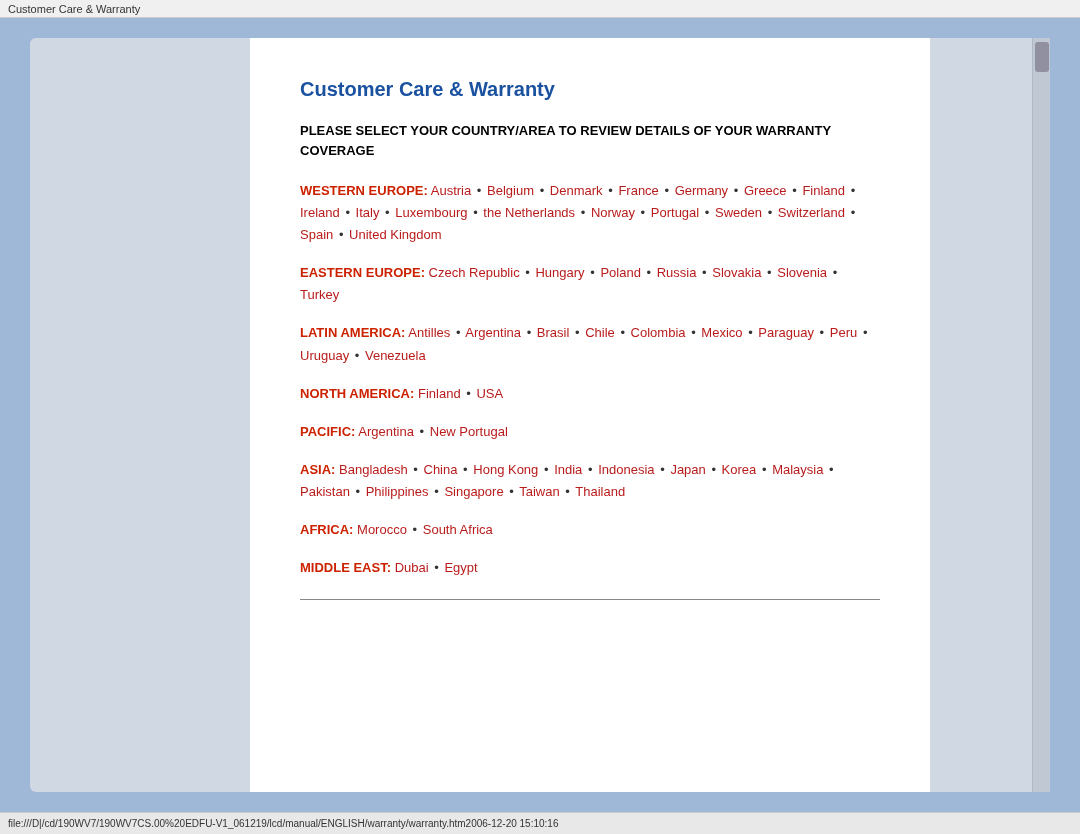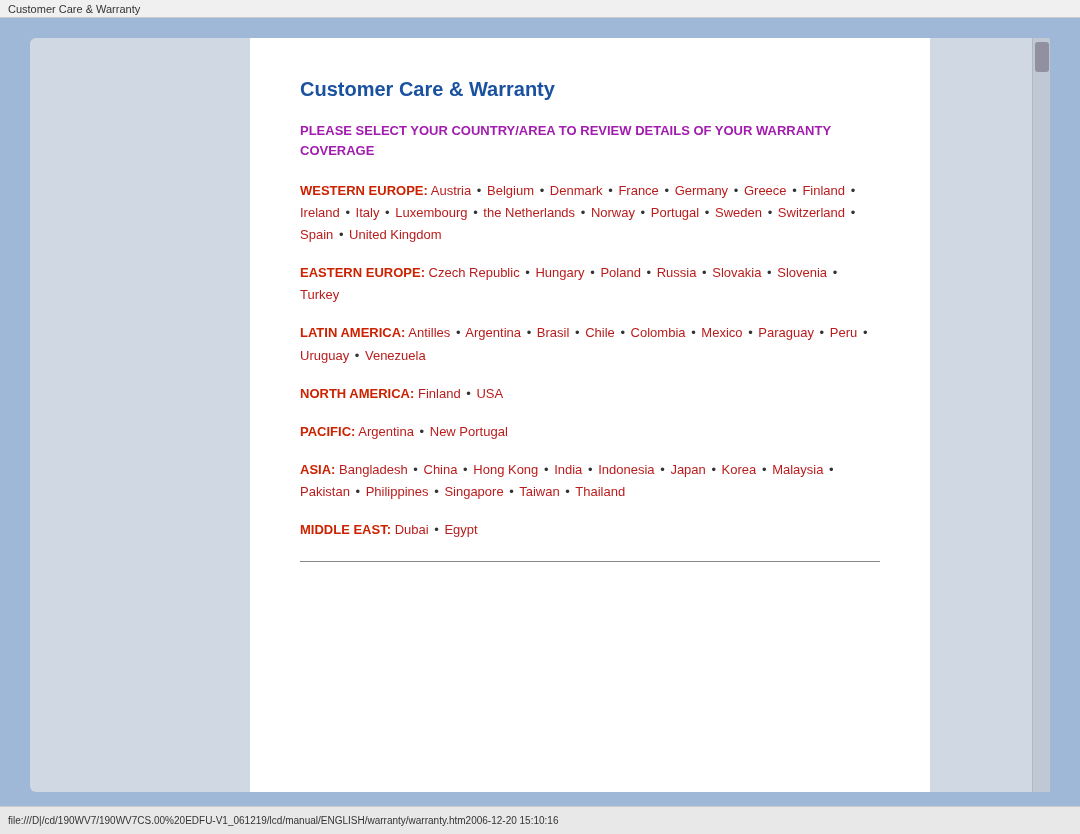--- a/index.html
+++ b/index.html
@@ -81,21 +81,21 @@
 
     h1.page-title {
       font-size: 20px;
       font-weight: bold;
       color: #1a52a0;
       margin-bottom: 20px;
     }
 
     .instruction-text {
       font-size: 13px;
-      color: #a21caf;
+      color: #000000;
       font-weight: bold;
       text-transform: uppercase;
       margin-bottom: 20px;
       line-height: 1.5;
     }
 
     .region-block {
       margin-bottom: 16px;
       line-height: 1.7;
       font-size: 13px;
@@ -118,21 +118,21 @@
       border-top: 1px solid #888;
       margin-top: 20px;
       margin-bottom: 10px;
     }
 
     .bottom-bar {
       position: absolute;
       bottom: 0;
       left: 0;
       right: 0;
-      height: 28px;
+      height: 22px;
       background-color: #e8e8e8;
       border-top: 1px solid #ccc;
       display: flex;
       align-items: center;
       padding: 0 8px;
       font-size: 10px;
       color: #333;
     }
 
     .bullet {
@@ -155,20 +155,21 @@
 
     <p class="instruction-text">PLEASE SELECT YOUR COUNTRY/AREA TO REVIEW DETAILS OF YOUR WARRANTY COVERAGE</p>
 
     <div id="regions-container">
         <div class="region-block"><span class="region-label">WESTERN EUROPE:</span> <a class="country-link" href="#">Austria</a> <span class="bullet">•</span> <a class="country-link" href="#">Belgium</a> <span class="bullet">•</span> <a class="country-link" href="#">Denmark</a> <span class="bullet">•</span> <a class="country-link" href="#">France</a> <span class="bullet">•</span> <a class="country-link" href="#">Germany</a> <span class="bullet">•</span> <a class="country-link" href="#">Greece</a> <span class="bullet">•</span> <a class="country-link" href="#">Finland</a> <span class="bullet">•</span> <a class="country-link" href="#">Ireland</a> <span class="bullet">•</span> <a class="country-link" href="#">Italy</a> <span class="bullet">•</span> <a class="country-link" href="#">Luxembourg</a> <span class="bullet">•</span> <a class="country-link" href="#">the Netherlands</a> <span class="bullet">•</span> <a class="country-link" href="#">Norway</a> <span class="bullet">•</span> <a class="country-link" href="#">Portugal</a> <span class="bullet">•</span> <a class="country-link" href="#">Sweden</a> <span class="bullet">•</span> <a class="country-link" href="#">Switzerland</a> <span class="bullet">•</span> <a class="country-link" href="#">Spain</a> <span class="bullet">•</span> <a class="country-link" href="#">United Kingdom</a></div>
         <div class="region-block"><span class="region-label">EASTERN EUROPE:</span> <a class="country-link" href="#">Czech Republic</a> <span class="bullet">•</span> <a class="country-link" href="#">Hungary</a> <span class="bullet">•</span> <a class="country-link" href="#">Poland</a> <span class="bullet">•</span> <a class="country-link" href="#">Russia</a> <span class="bullet">•</span> <a class="country-link" href="#">Slovakia</a> <span class="bullet">•</span> <a class="country-link" href="#">Slovenia</a> <span class="bullet">•</span> <a class="country-link" href="#">Turkey</a></div>
         <div class="region-block"><span class="region-label">LATIN AMERICA:</span> <a class="country-link" href="#">Antilles</a> <span class="bullet">•</span> <a class="country-link" href="#">Argentina</a> <span class="bullet">•</span> <a class="country-link" href="#">Brasil</a> <span class="bullet">•</span> <a class="country-link" href="#">Chile</a> <span class="bullet">•</span> <a class="country-link" href="#">Colombia</a> <span class="bullet">•</span> <a class="country-link" href="#">Mexico</a> <span class="bullet">•</span> <a class="country-link" href="#">Paraguay</a> <span class="bullet">•</span> <a class="country-link" href="#">Peru</a> <span class="bullet">•</span> <a class="country-link" href="#">Uruguay</a> <span class="bullet">•</span> <a class="country-link" href="#">Venezuela</a></div>
         <div class="region-block"><span class="region-label">NORTH AMERICA:</span> <a class="country-link" href="#">Finland</a> <span class="bullet">•</span> <a class="country-link" href="#">USA</a></div>
         <div class="region-block"><span class="region-label">PACIFIC:</span> <a class="country-link" href="#">Argentina</a> <span class="bullet">•</span> <a class="country-link" href="#">New Portugal</a></div>
         <div class="region-block"><span class="region-label">ASIA:</span> <a class="country-link" href="#">Bangladesh</a> <span class="bullet">•</span> <a class="country-link" href="#">China</a> <span class="bullet">•</span> <a class="country-link" href="#">Hong Kong</a> <span class="bullet">•</span> <a class="country-link" href="#">India</a> <span class="bullet">•</span> <a class="country-link" href="#">Indonesia</a> <span class="bullet">•</span> <a class="country-link" href="#">Japan</a> <span class="bullet">•</span> <a class="country-link" href="#">Korea</a> <span class="bullet">•</span> <a class="country-link" href="#">Malaysia</a> <span class="bullet">•</span> <a class="country-link" href="#">Pakistan</a> <span class="bullet">•</span> <a class="country-link" href="#">Philippines</a> <span class="bullet">•</span> <a class="country-link" href="#">Singapore</a> <span class="bullet">•</span> <a class="country-link" href="#">Taiwan</a> <span class="bullet">•</span> <a class="country-link" href="#">Thailand</a></div>
+        <div class="region-block"><span class="region-label">AFRICA:</span> <a class="country-link" href="#">Morocco</a> <span class="bullet">•</span> <a class="country-link" href="#">South Africa</a></div>
         <div class="region-block"><span class="region-label">MIDDLE EAST:</span> <a class="country-link" href="#">Dubai</a> <span class="bullet">•</span> <a class="country-link" href="#">Egypt</a></div>
       </div>
 
     <hr class="separator">
   </div>
 
   <div class="right-sidebar">
     <div class="right-sidebar-scroll">
       <div class="scroll-thumb"></div>
     </div>

